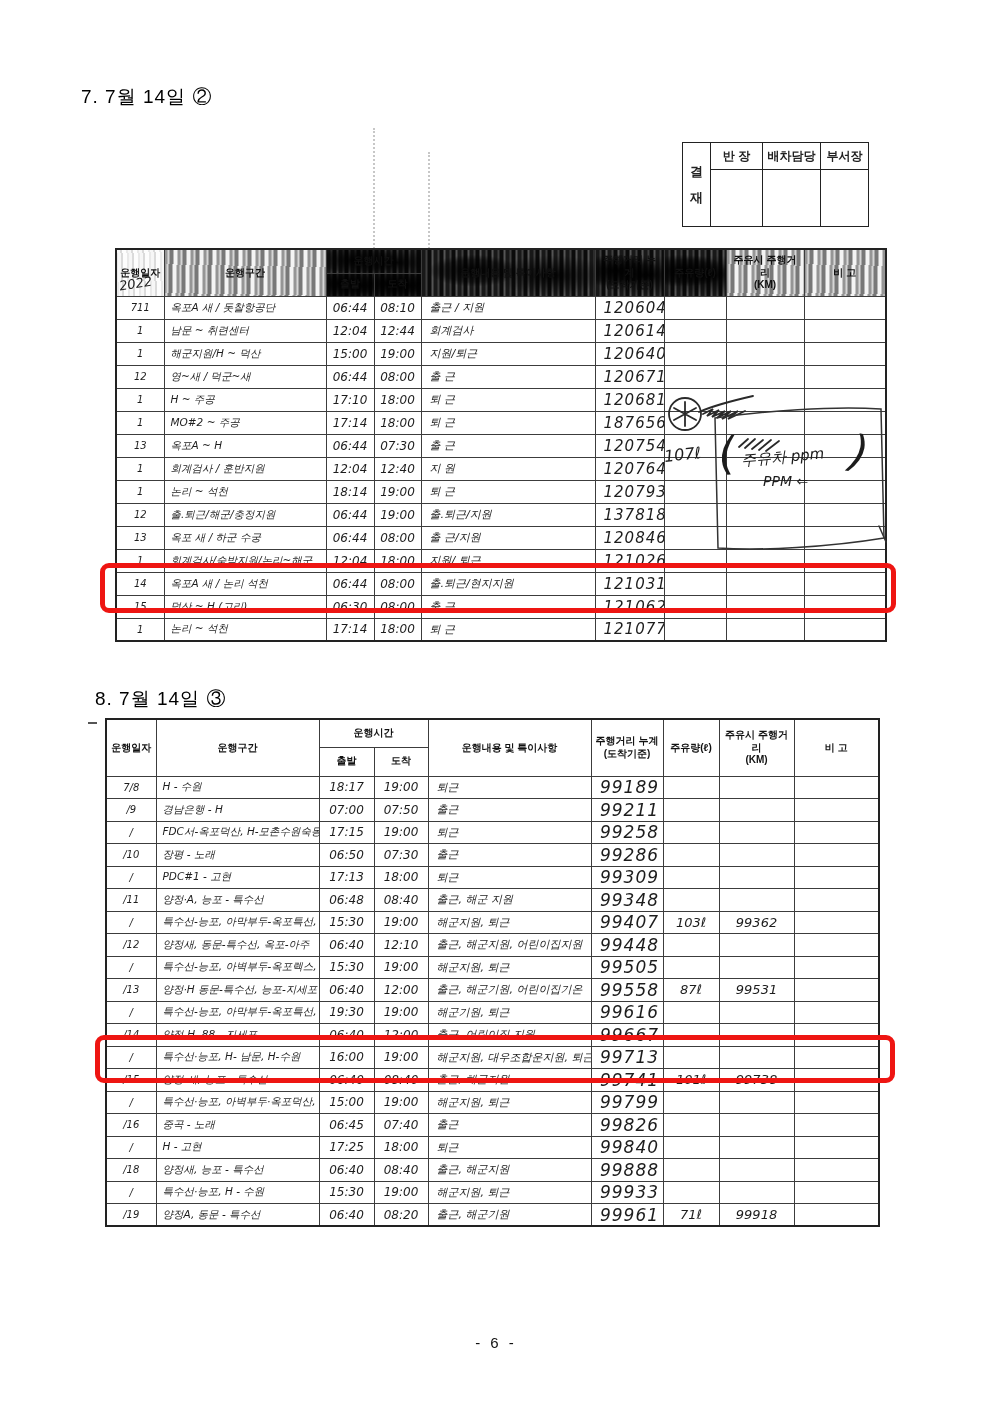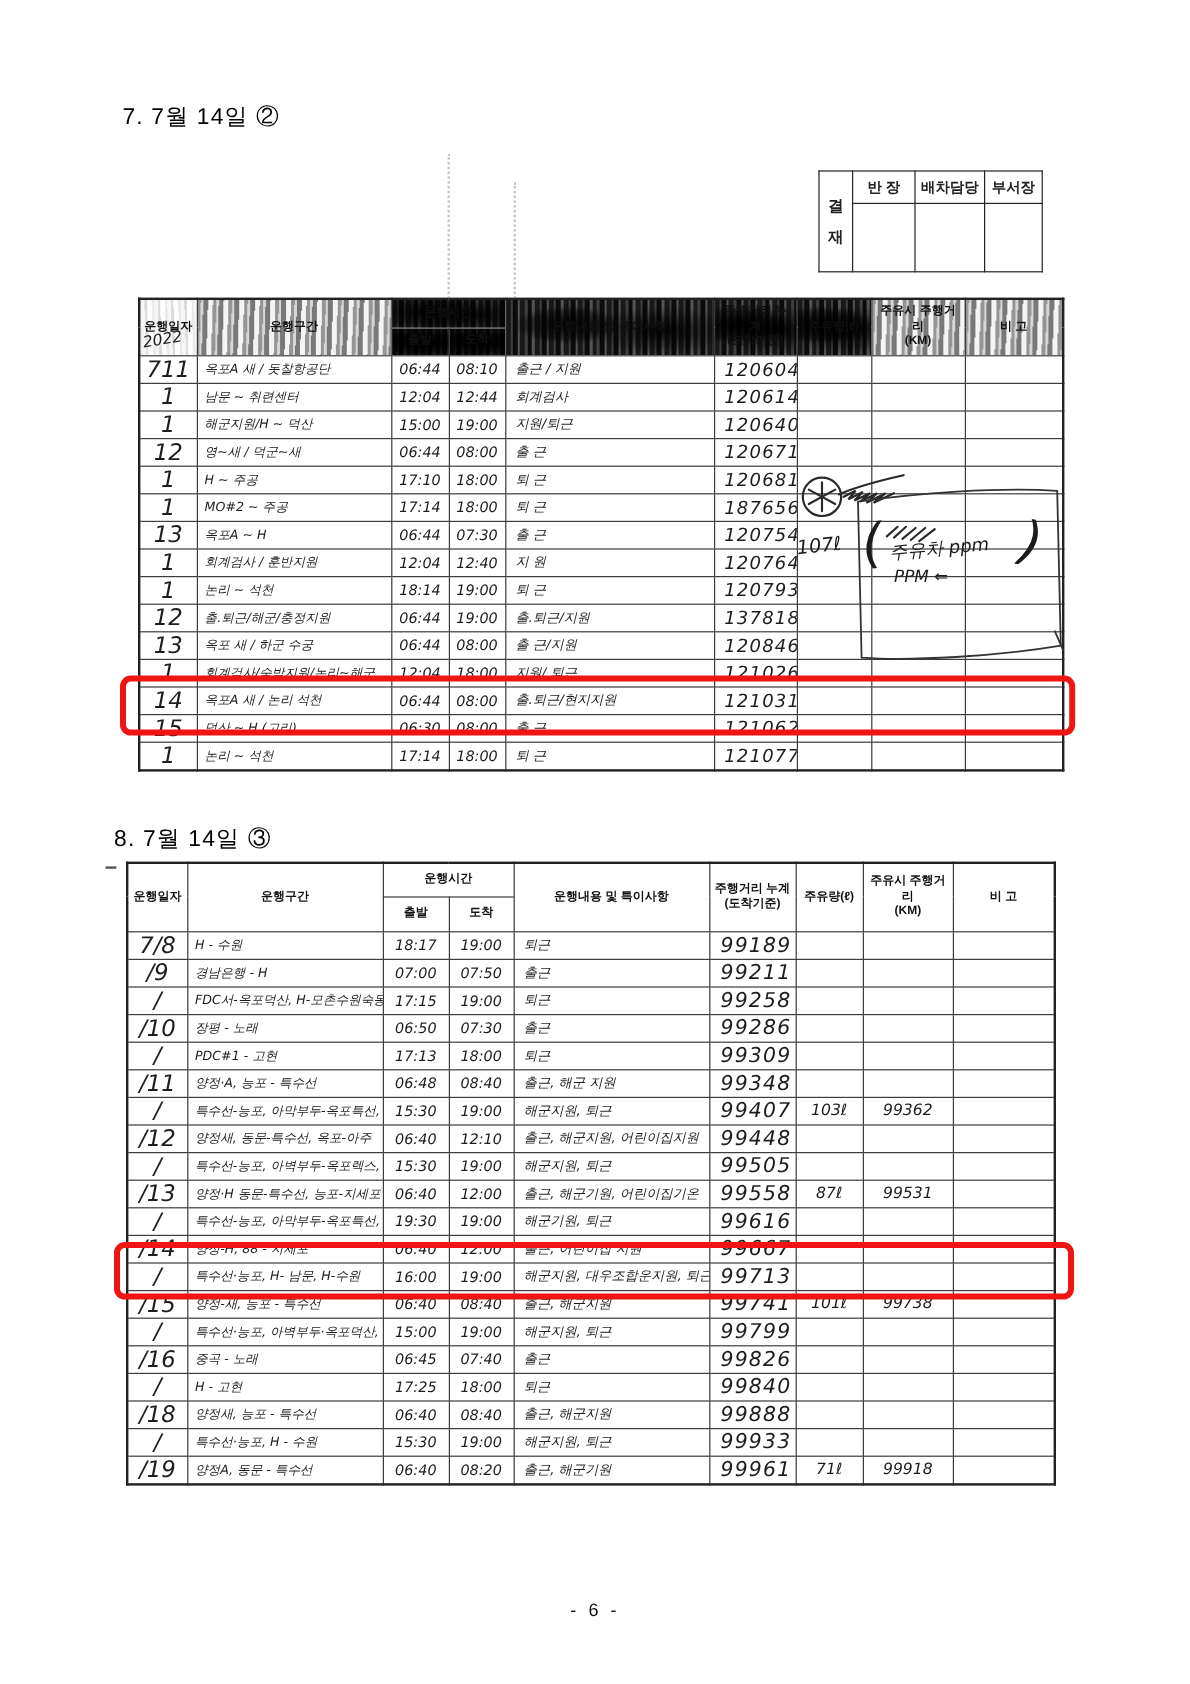--- a/index.html
+++ b/index.html
@@ -24,25 +24,25 @@
         vertical-align:middle;}
   .log{border:2px solid #222;}
   .log thead th{font-size:10px;font-weight:bold;text-align:center;white-space:pre-line;
         line-height:1.25;color:#111;}
   .t1 tbody tr{height:23px;}
   .t2 tbody tr{height:22.5px;}
 
   
   .hw,.log tbody td{font-family:"DejaVu Sans",sans-serif;font-style:italic;color:#1d1d1d;}
   .log tbody td{font-size:12px;}
-  .log tbody td.col-date{text-align:center;font-size:19px;}
+  .log tbody td.col-date{text-align:center;font-size:10px;}
   .log tbody td.col-route{text-align:left;font-size:10.5px;padding-left:6px;}
   .log tbody td.col-dep,.log tbody td.col-arr{text-align:center;font-size:12px;}
   .log tbody td.col-note{text-align:left;font-size:11px;padding-left:8px;}
-  .log tbody td.col-odo{text-align:right;padding-left:8px;font-size:15px;letter-spacing:1px;}
+  .log tbody td.col-odo{text-align:center;padding-left:8px;font-size:15px;letter-spacing:1px;}
   .t2 tbody td.col-odo{font-size:17px;}
   .log tbody td.col-fuel,.log tbody td.col-km{text-align:center;font-size:13px;}
 
   
   .sm1{background:repeating-linear-gradient(88deg,rgba(40,40,40,.10) 0 2px,rgba(150,150,150,.08) 2px 5px,
         rgba(30,30,30,.16) 5px 7px,rgba(220,220,220,.05) 7px 11px);}
   .sm2{background:repeating-linear-gradient(92deg,rgba(20,20,20,.45) 0 3px,rgba(120,120,120,.30) 3px 5px,
         rgba(10,10,10,.55) 5px 9px,rgba(180,180,180,.15) 9px 13px);color:#0a0a0a;}
   .sm3{background:
         radial-gradient(ellipse 45px 16px at 30% 45%,rgba(0,0,0,.95),rgba(0,0,0,.5) 70%,transparent),
@@ -68,21 +68,21 @@
   .ann .hwnote{position:absolute;font-family:"DejaVu Sans",sans-serif;font-style:italic;color:#1c1c1c;}
   .paren{font-size:44px;font-weight:300;color:#1c1c1c;line-height:1;}
 
   .page-number{position:absolute;width:100%;text-align:center;font-size:15px;letter-spacing:3px;color:#111;}
 </style>
 </head>
 <body>
 
 <div class="page">
 
-  <div class="sec-heading" style="left:102px;top:84px;">7. 7월 14일 ②</div>
+  <div class="sec-heading" style="left:81px;top:84px;">7. 7월 14일 ②</div>
 
   <div class="dotline" style="left:373px;top:128px;height:185px;"></div>
   <div class="dotline" style="left:428px;top:152px;height:160px;"></div>
   <div class="speck" style="left:88px;top:722px;width:9px;height:2px;"></div>
 
 
   <table class="approval" style="left:682px;top:142px;width:186px;">
     <colgroup>
         <col style="width:28px">
         <col style="width:52px">
@@ -312,21 +312,21 @@
       <path class="ink" d="M30 12 L30 36 M19 18 L41 30 M41 18 L19 30"></path>
       <path class="ink" d="M44 22 C60 15, 80 10, 98 6"></path>
       <path class="ink" d="M48 24 l10 -5 l-6 7 l12 -6 l-7 7 l13 -6 l-8 7 l14 -7 l-9 8 l16 -8 l-10 8 l17 -8"></path>
       <path class="ink" d="M84 57 l9 -8 m-3 9 l10 -9 m-3 10 l11 -9 m-4 10 l12 -10 m-5 11 l13 -10"></path>
       <path class="ink boxpath" d="M60 28 C110 21 175 16 226 19 L229 148 C175 157 105 161 63 158 Z"></path>
       <path class="ink boxpath" d="M224 136 l7 16"></path>
     </svg>
     <span class="hwnote" style="left:9px;top:55px;font-size:16px;transform:rotate(-6deg);">107ℓ</span>
     <span class="hwnote paren" style="left:63px;top:42px;transform:rotate(-6deg);">(</span>
     <span class="hwnote" style="left:86px;top:58px;font-size:15px;transform:rotate(-5deg);">주유차 ppm</span>
-    <span class="hwnote" style="left:90px;top:83px;font-size:14px;">PPM ⇐</span>
+    <span class="hwnote" style="left:108px;top:83px;font-size:14px;">PPM ⇐</span>
     <span class="hwnote paren" style="left:196px;top:40px;transform:rotate(10deg);">)</span>
   </div>
 
   <div class="redbox" style="left:100px;top:563px;width:786px;height:40px;"></div>
 
   <div class="sec-heading" style="left:95px;top:686px;">8. 7월 14일 ③</div>
 
   <table class="log t2" style="left:105px;top:718px;width:773px;">
     <colgroup>
       <col style="width:50px">

